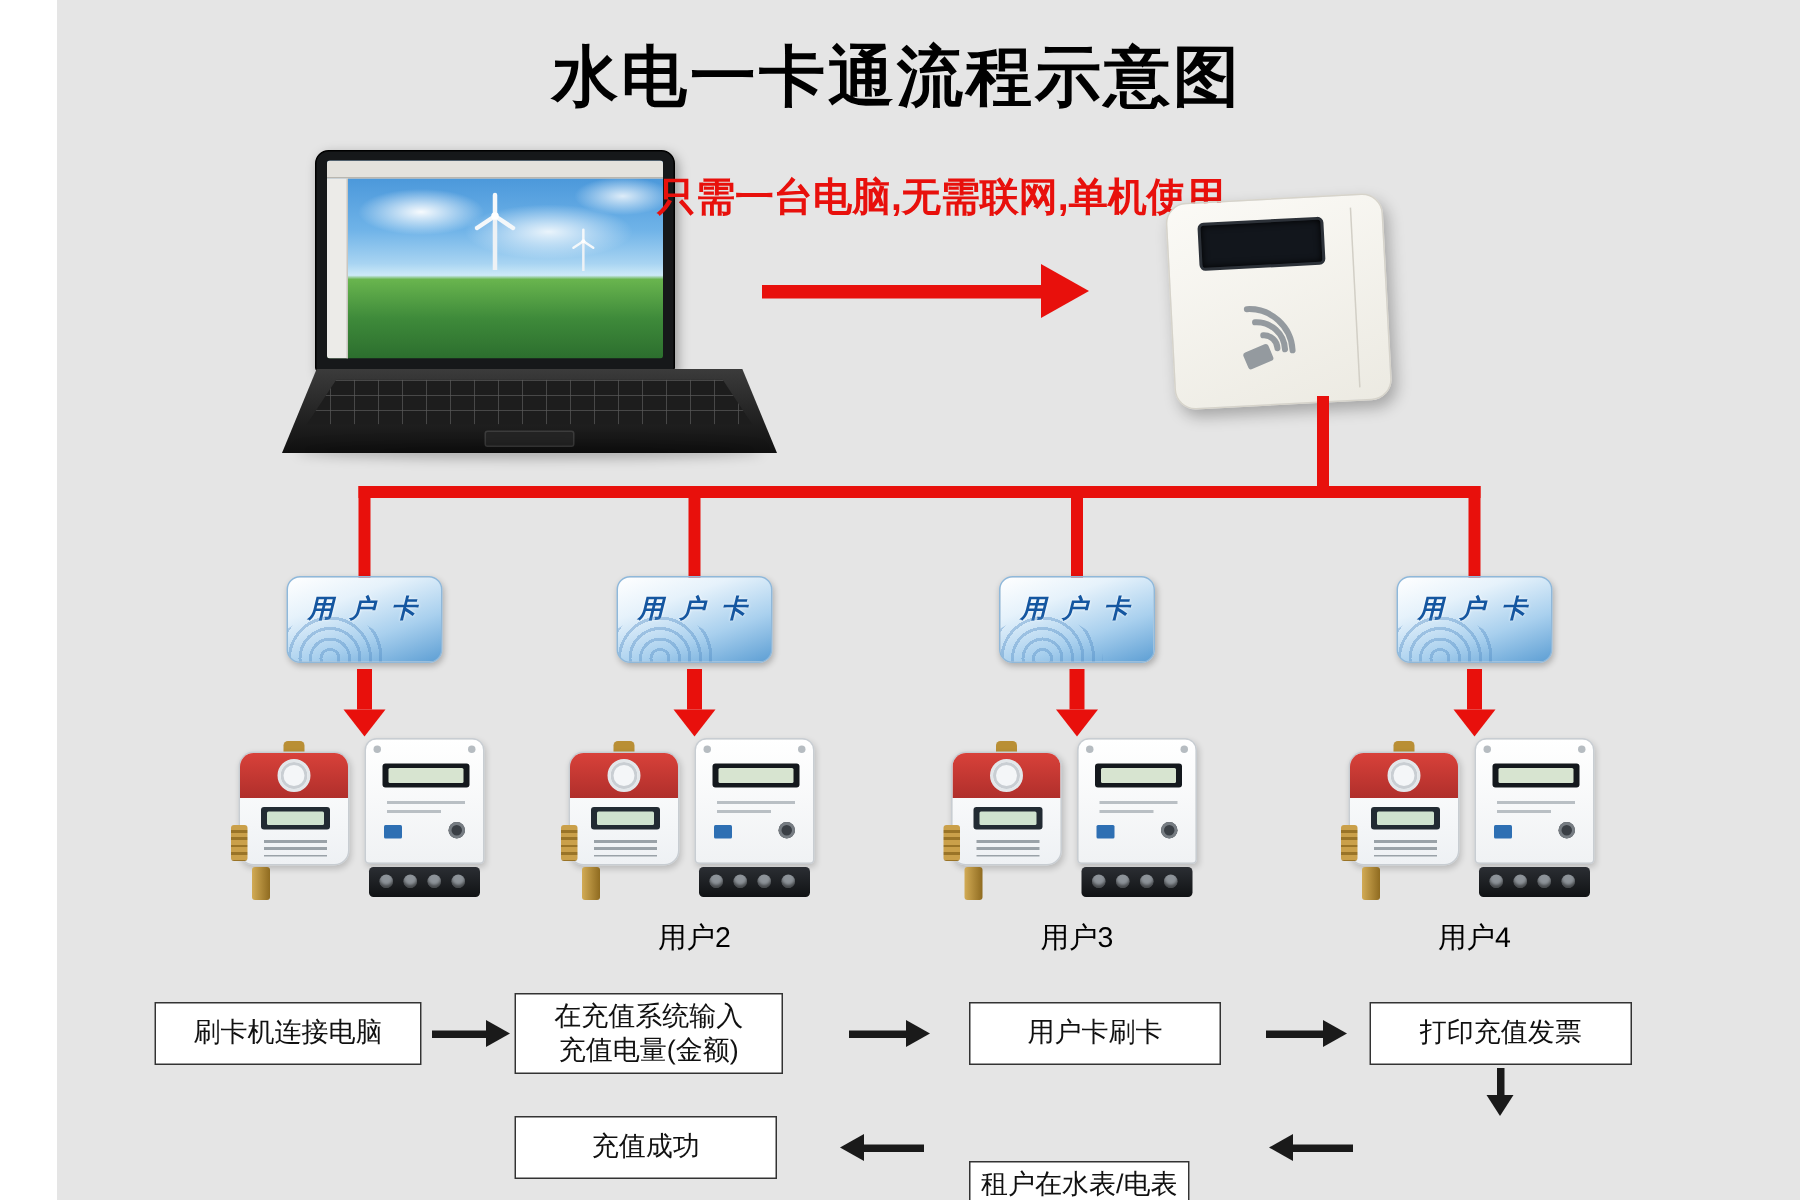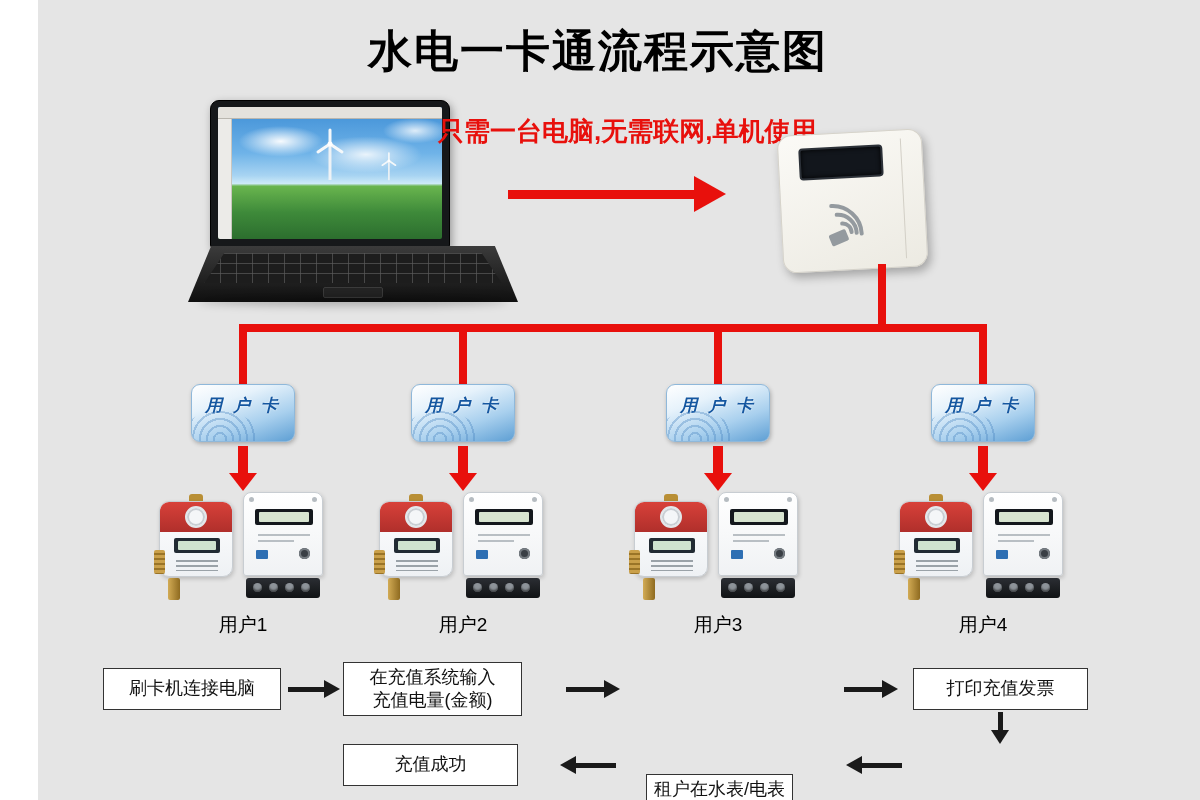--- a/index.html
+++ b/index.html
@@ -217,21 +217,20 @@
         <div class="em-display"></div>
         <div class="em-line a"></div>
         <div class="em-line b"></div>
         <div class="em-chip"></div>
         <div class="em-eye"></div>
       </div>
       <div class="em-terminal">
         <span class="knob"></span><span class="knob"></span><span class="knob"></span><span class="knob"></span>
       </div>
     </div>
-    <div class="ulabel">用户1</div>
   </div>
 
   <div class="col" style="left:335px">
     <div class="drop"></div>
     <div class="ucard">
       <div class="ucard-label">用 户 卡</div>
     </div>
     <div class="down-arrow">
       <div class="shaft"></div>
       <div class="head"></div>
@@ -346,20 +345,21 @@
   </div>
 
   <div class="fbox" style="left:305px;top:662px;width:179px;height:54px">在充值系统输入
 充值电量(金额)</div>
 
   <div>
     <div class="fa-shaft" style="left:528px;top:687px;width:38px;height:5px"></div>
     <div class="fa-head-right" style="left:566px;top:680px"></div>
   </div>
 
+  <div class="fbox" style="left:608px;top:668px;width:168px;height:42px">用户卡刷卡</div>
 
   <div>
     <div class="fa-shaft" style="left:806px;top:687px;width:38px;height:5px"></div>
     <div class="fa-head-right" style="left:844px;top:680px"></div>
   </div>
 
   <div class="fbox" style="left:875px;top:668px;width:175px;height:42px">打印充值发票</div>
 
   <div>
     <div class="fa-shaft" style="left:960px;top:712px;width:5px;height:18px"></div>

